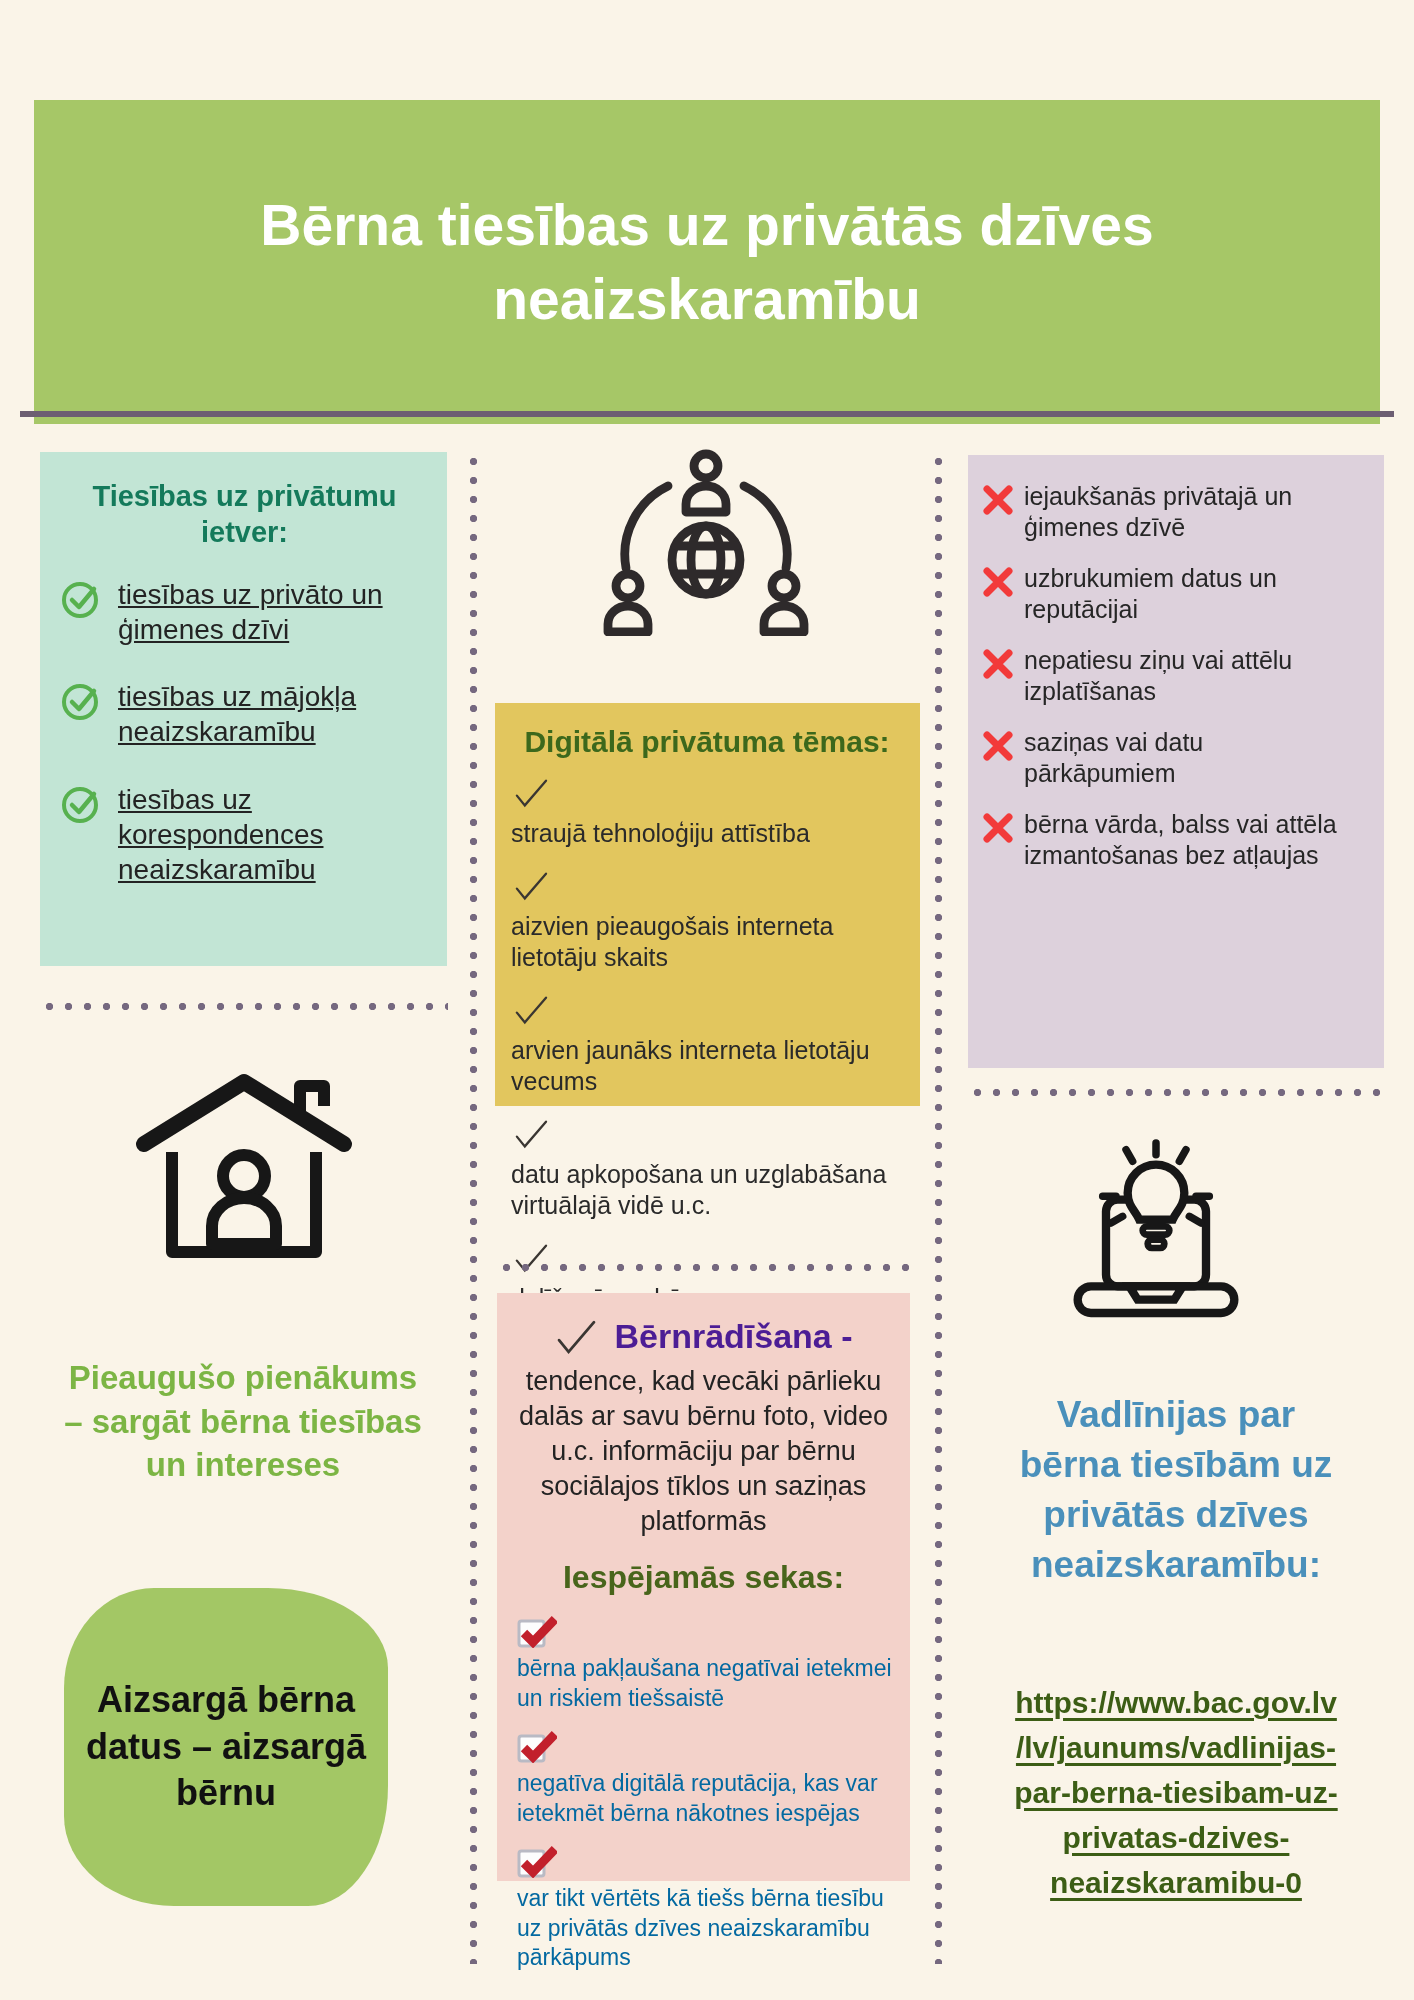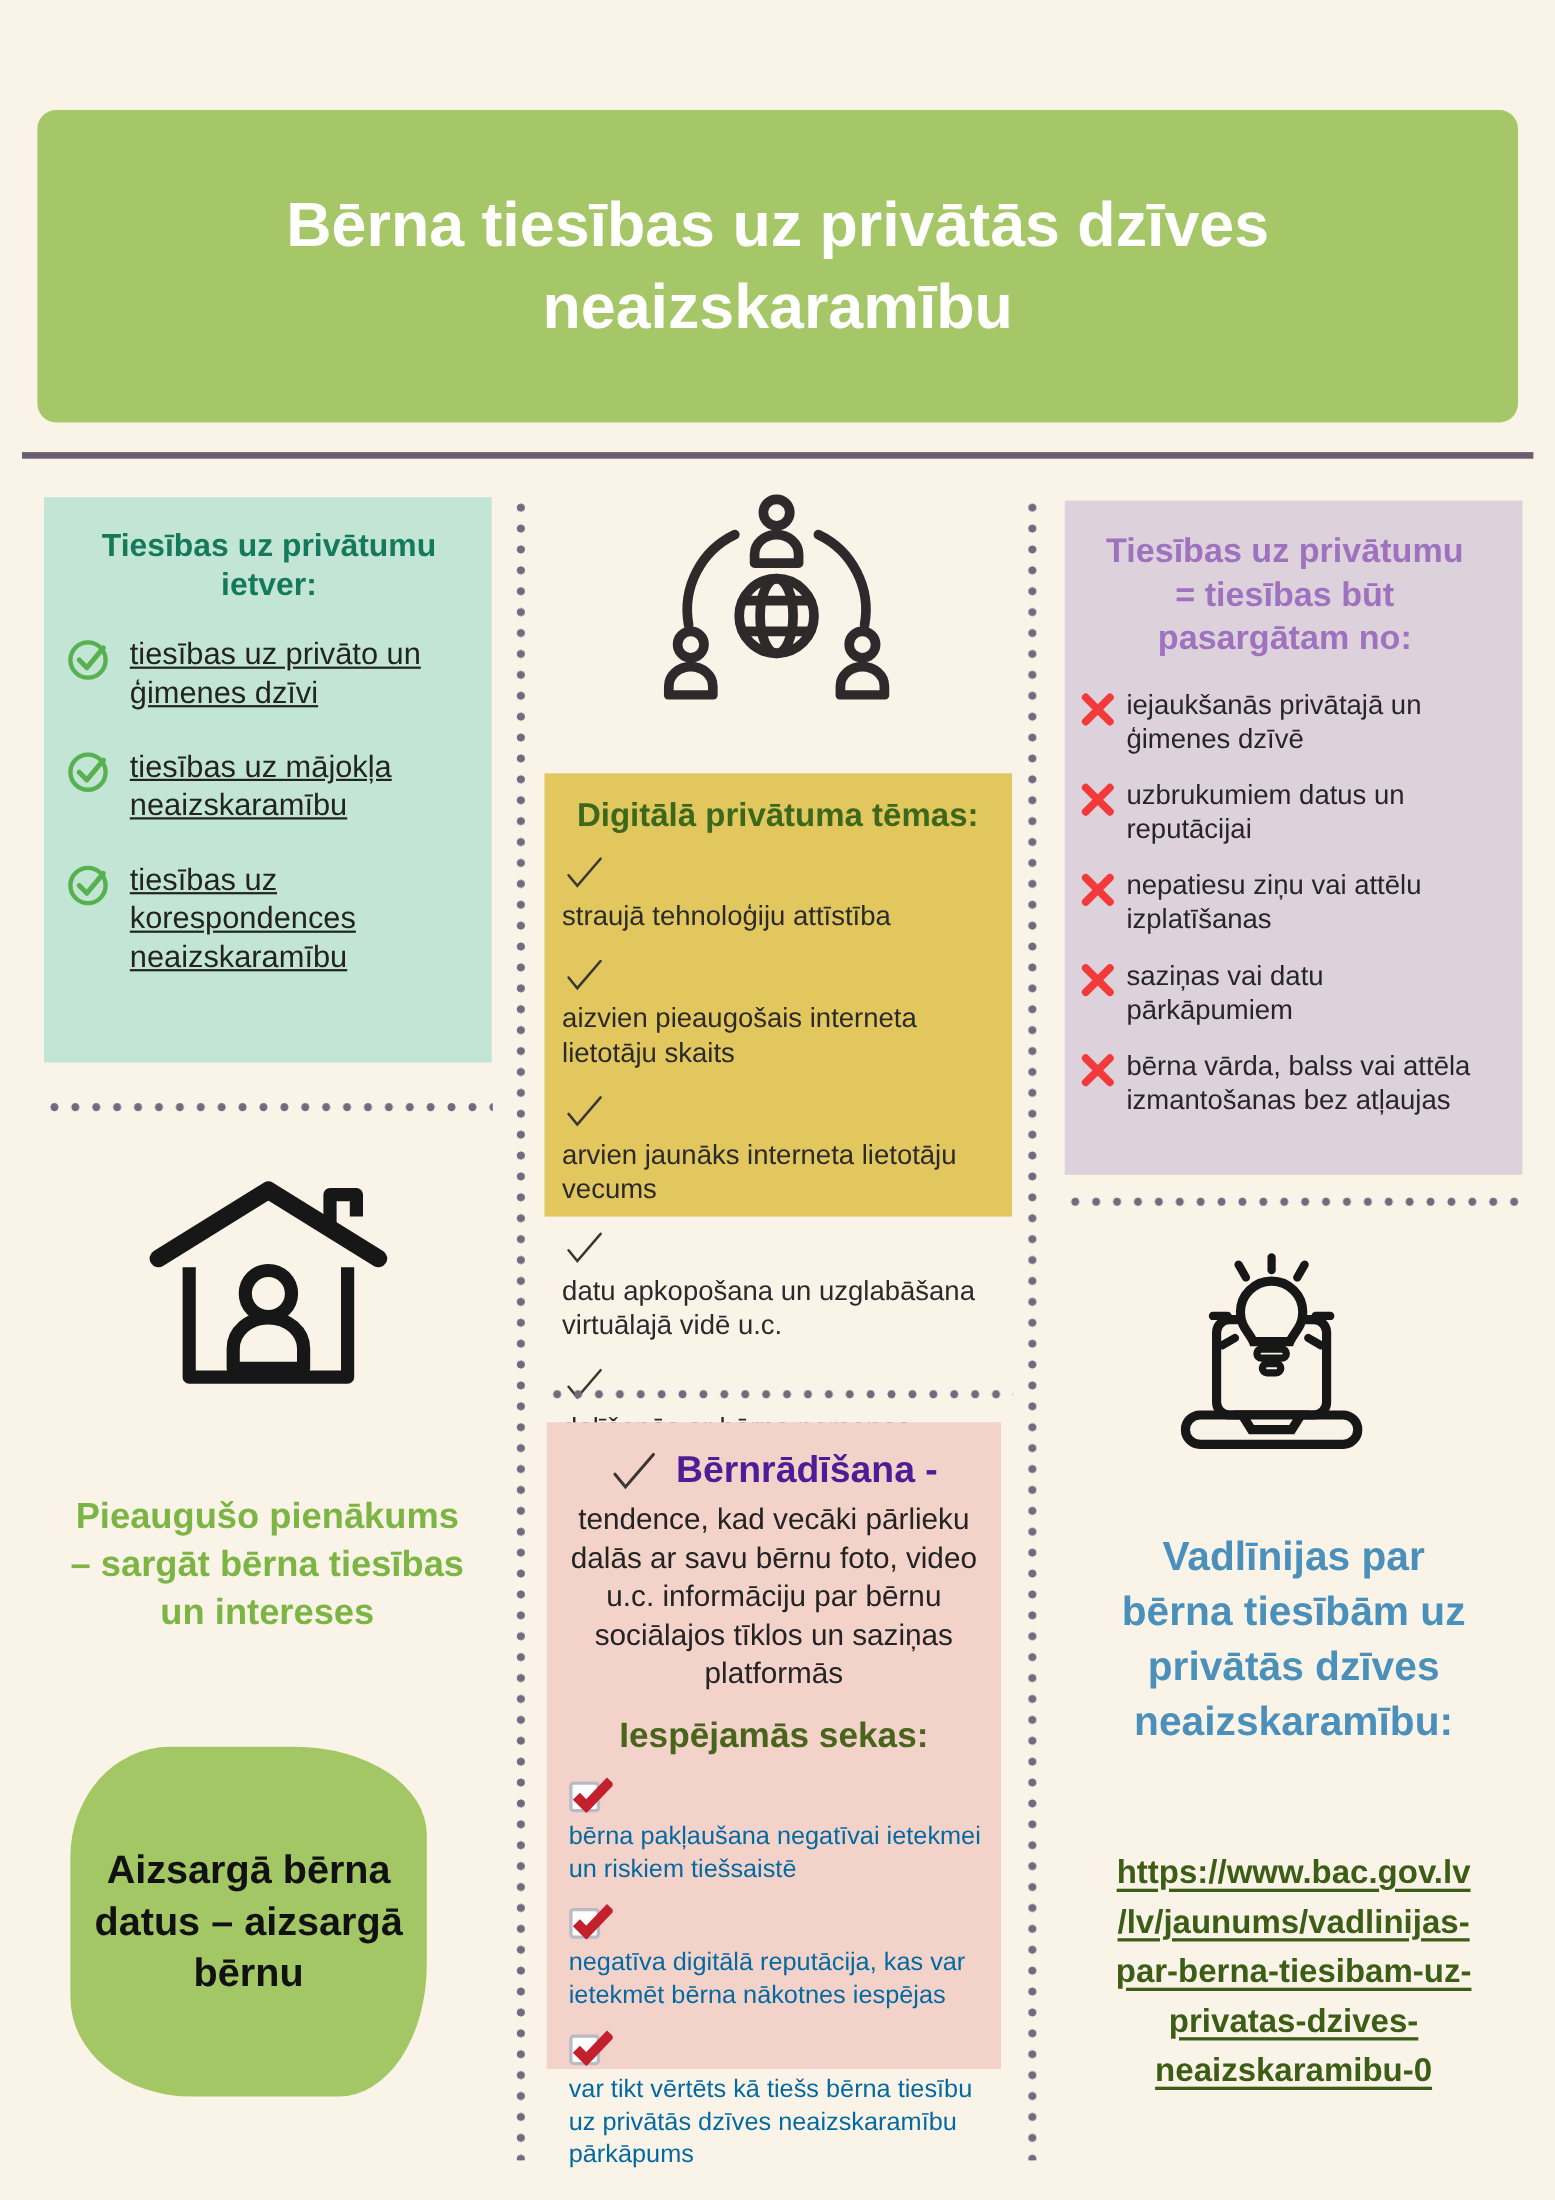--- a/index.html
+++ b/index.html
@@ -1,20 +1,20 @@
 <!DOCTYPE html>
 <html><head>
 <meta charset="utf-8">
 <style>
   html,body{margin:0;padding:0;background:#faf4e8;}
   .page{position:relative;width:1414px;height:2000px;background:#faf4e8;
         font-family:"Liberation Sans", sans-serif;overflow:hidden;}
 
-  .banner{position:absolute;left:34px;top:100px;width:1346px;height:284px;
-          background:#a6c767;display:flex;align-items:center;justify-content:center;border-radius:17px;}
+  .banner{position:absolute;left:34px;top:100px;width:1346px;height:324px;
+          background:#a6c767;display:flex;align-items:center;justify-content:center;}
   .banner h1{margin:0;padding:0 110px;color:#ffffff;font-size:57px;line-height:1.3;
              font-weight:700;text-align:center;}
 
   .top-divider{position:absolute;left:20px;top:411px;width:1374px;height:6px;background:#6c5e72;}
 
   .vline{position:absolute;top:452px;height:1512px;width:9px;
          background-image:radial-gradient(circle,#75687f 3.4px,rgba(0,0,0,0) 3.9px);
          background-size:9px 19px;background-repeat:repeat-y;background-position:center top;}
   .vline-left{left:469px;} .vline-right{left:934px;}
 
@@ -209,21 +209,20 @@
     <div class="p-item">
       <svg width="40" height="34" viewBox="0 0 40 34">
           <rect x="2" y="7" width="25" height="25" rx="2.5" fill="#fdfdfd" stroke="#b9bac4" stroke-width="3"></rect>
           <path d="M7 19 L16 28 L38 5" fill="none" stroke="#c2202c" stroke-width="9"></path>
         </svg>
       <span>var tikt vērtēts kā tiešs bērna tiesību uz privātās dzīves neaizskaramību pārkāpums</span>
     </div>
   </section>
 
   <section class="purple-box">
-    <h2 class="purple-heading">Tiesības uz privātumu = tiesības būt pasargātam no:</h2>
     <div class="x-item">
       <svg width="32" height="32" viewBox="0 0 32 32">
           <path d="M5 5 L27 27 M27 5 L5 27" stroke="#f23a3a" stroke-width="7" stroke-linecap="round" fill="none"></path>
         </svg>
       <span>iejaukšanās privātajā un ģimenes dzīvē</span>
     </div>
     <div class="x-item">
       <svg width="32" height="32" viewBox="0 0 32 32">
           <path d="M5 5 L27 27 M27 5 L5 27" stroke="#f23a3a" stroke-width="7" stroke-linecap="round" fill="none"></path>
         </svg>

